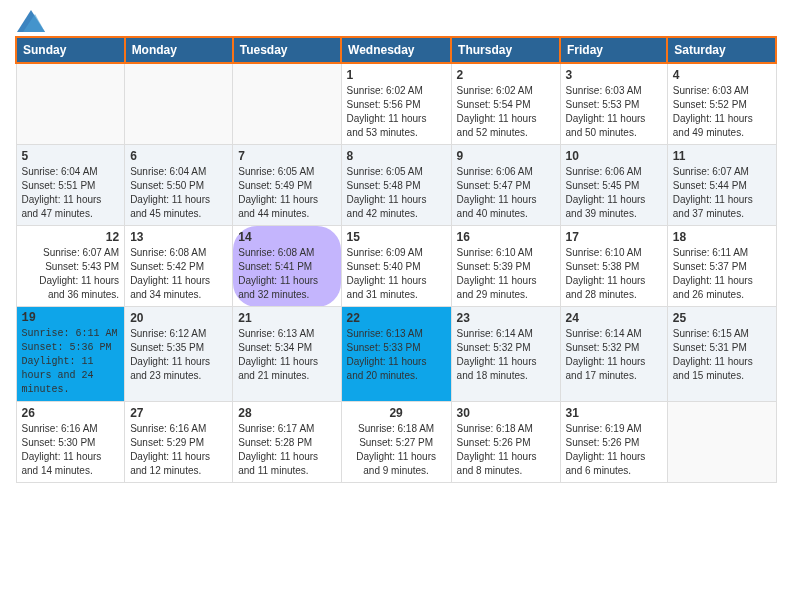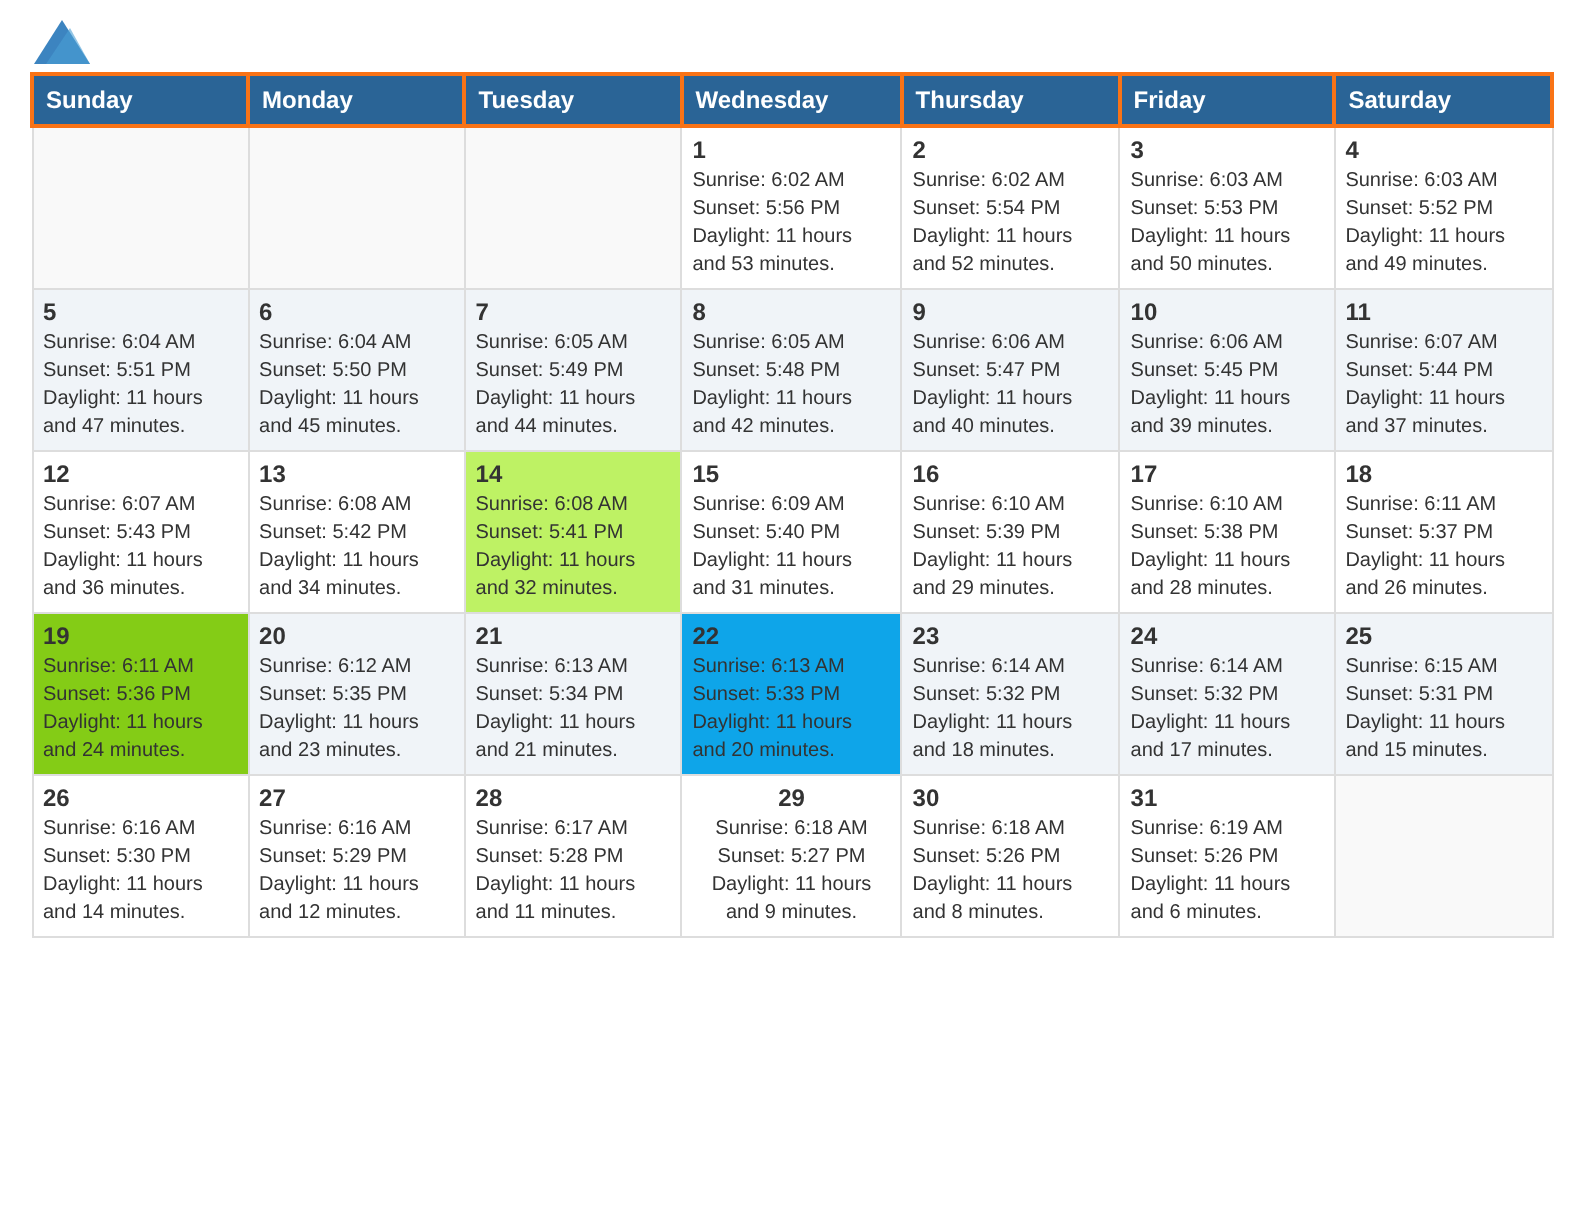--- a/index.html
+++ b/index.html
@@ -197,35 +197,35 @@
           </td>
           <td style="background-color: rgb(240, 244, 248);">
             <span class="date-num">11</span>
             <div class="cell-content">Sunrise: 6:07 AM
 Sunset: 5:44 PM
 Daylight: 11 hours
 and 37 minutes.</div>
           </td>
         </tr>
         <tr>
-          <td style="background-color: rgb(255, 255, 255);">
+          <td style="background-color: rgb(255, 255, 255); text-align: right;">
             <span class="date-num">12</span>
             <div class="cell-content">Sunrise: 6:07 AM
 Sunset: 5:43 PM
 Daylight: 11 hours
 and 36 minutes.</div>
           </td>
           <td style="background-color: rgb(255, 255, 255);">
             <span class="date-num">13</span>
             <div class="cell-content">Sunrise: 6:08 AM
 Sunset: 5:42 PM
 Daylight: 11 hours
 and 34 minutes.</div>
           </td>
-          <td style="background-color: #bef264;">
+          <td style="background-color: #c4b5fd; border-radius: 24px;">
             <span class="date-num">14</span>
             <div class="cell-content">Sunrise: 6:08 AM
 Sunset: 5:41 PM
 Daylight: 11 hours
 and 32 minutes.</div>
           </td>
           <td style="background-color: rgb(255, 255, 255);">
             <span class="date-num">15</span>
             <div class="cell-content">Sunrise: 6:09 AM
 Sunset: 5:40 PM
@@ -248,21 +248,21 @@
           </td>
           <td style="background-color: rgb(255, 255, 255);">
             <span class="date-num">18</span>
             <div class="cell-content">Sunrise: 6:11 AM
 Sunset: 5:37 PM
 Daylight: 11 hours
 and 26 minutes.</div>
           </td>
         </tr>
         <tr>
-          <td style="background-color: #84cc16;">
+          <td style="background-color: #0ea5e9; font-family: Liberation Mono, monospace;">
             <span class="date-num">19</span>
             <div class="cell-content">Sunrise: 6:11 AM
 Sunset: 5:36 PM
 Daylight: 11 hours
 and 24 minutes.</div>
           </td>
           <td style="background-color: rgb(240, 244, 248);">
             <span class="date-num">20</span>
             <div class="cell-content">Sunrise: 6:12 AM
 Sunset: 5:35 PM

